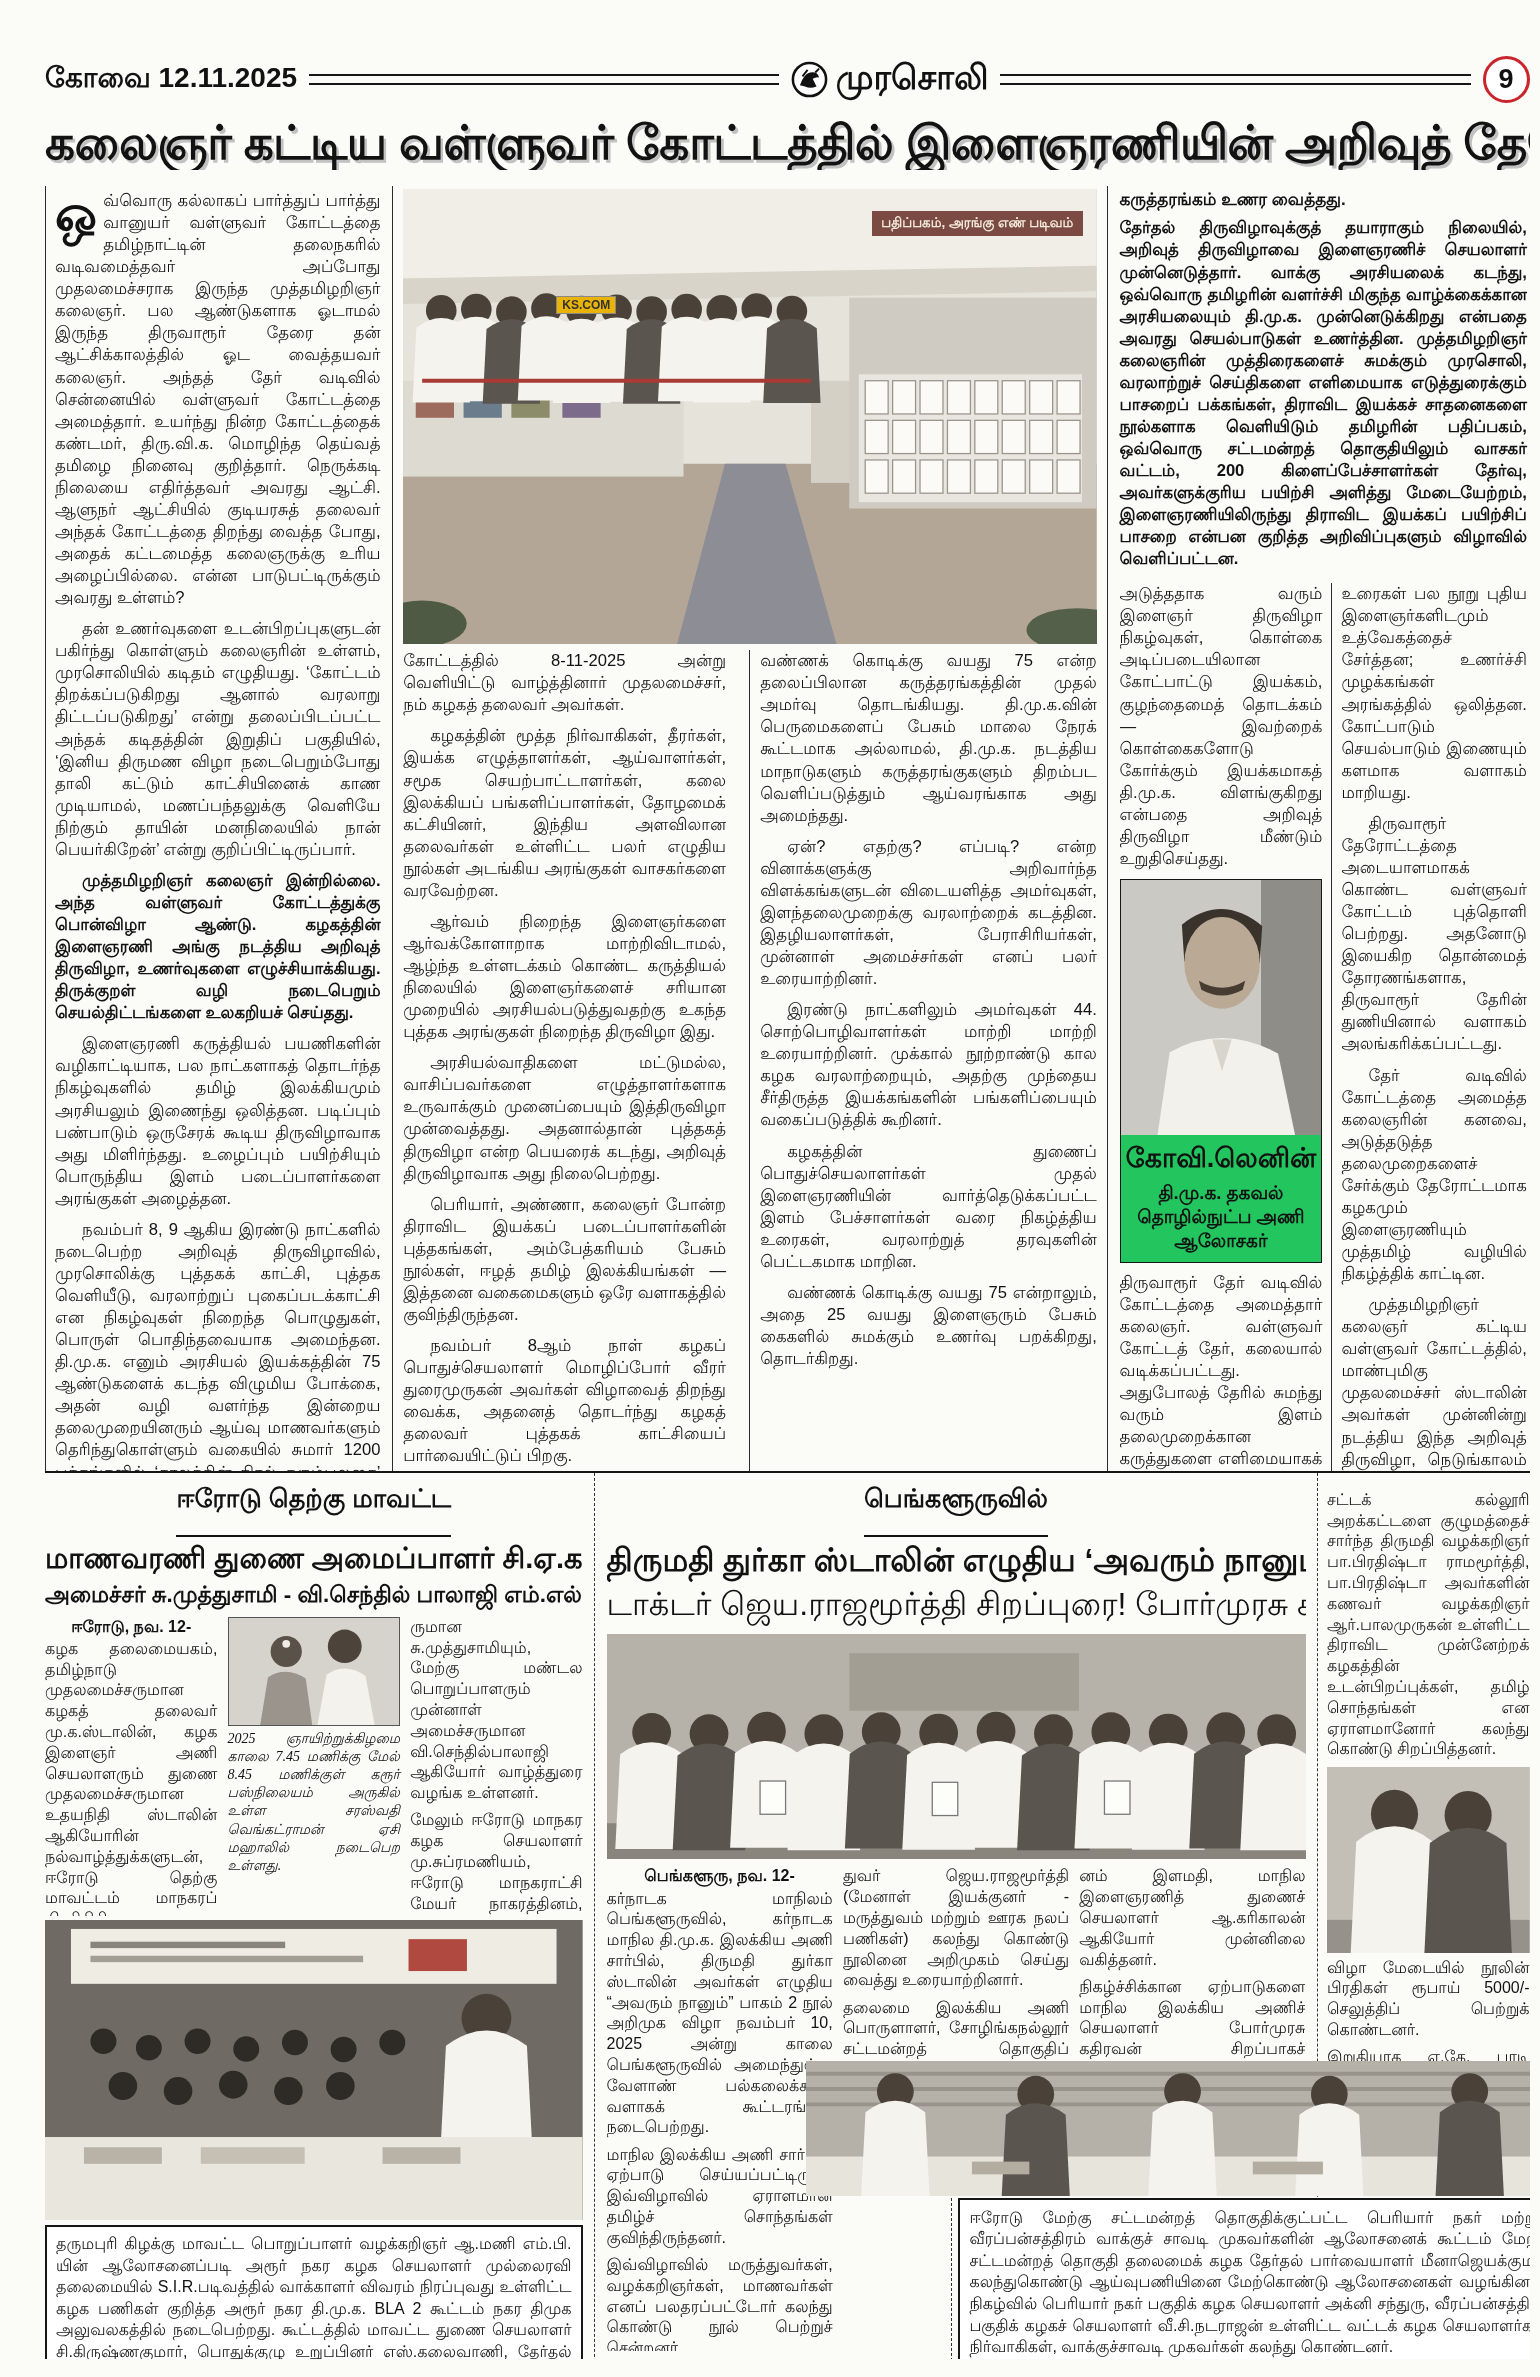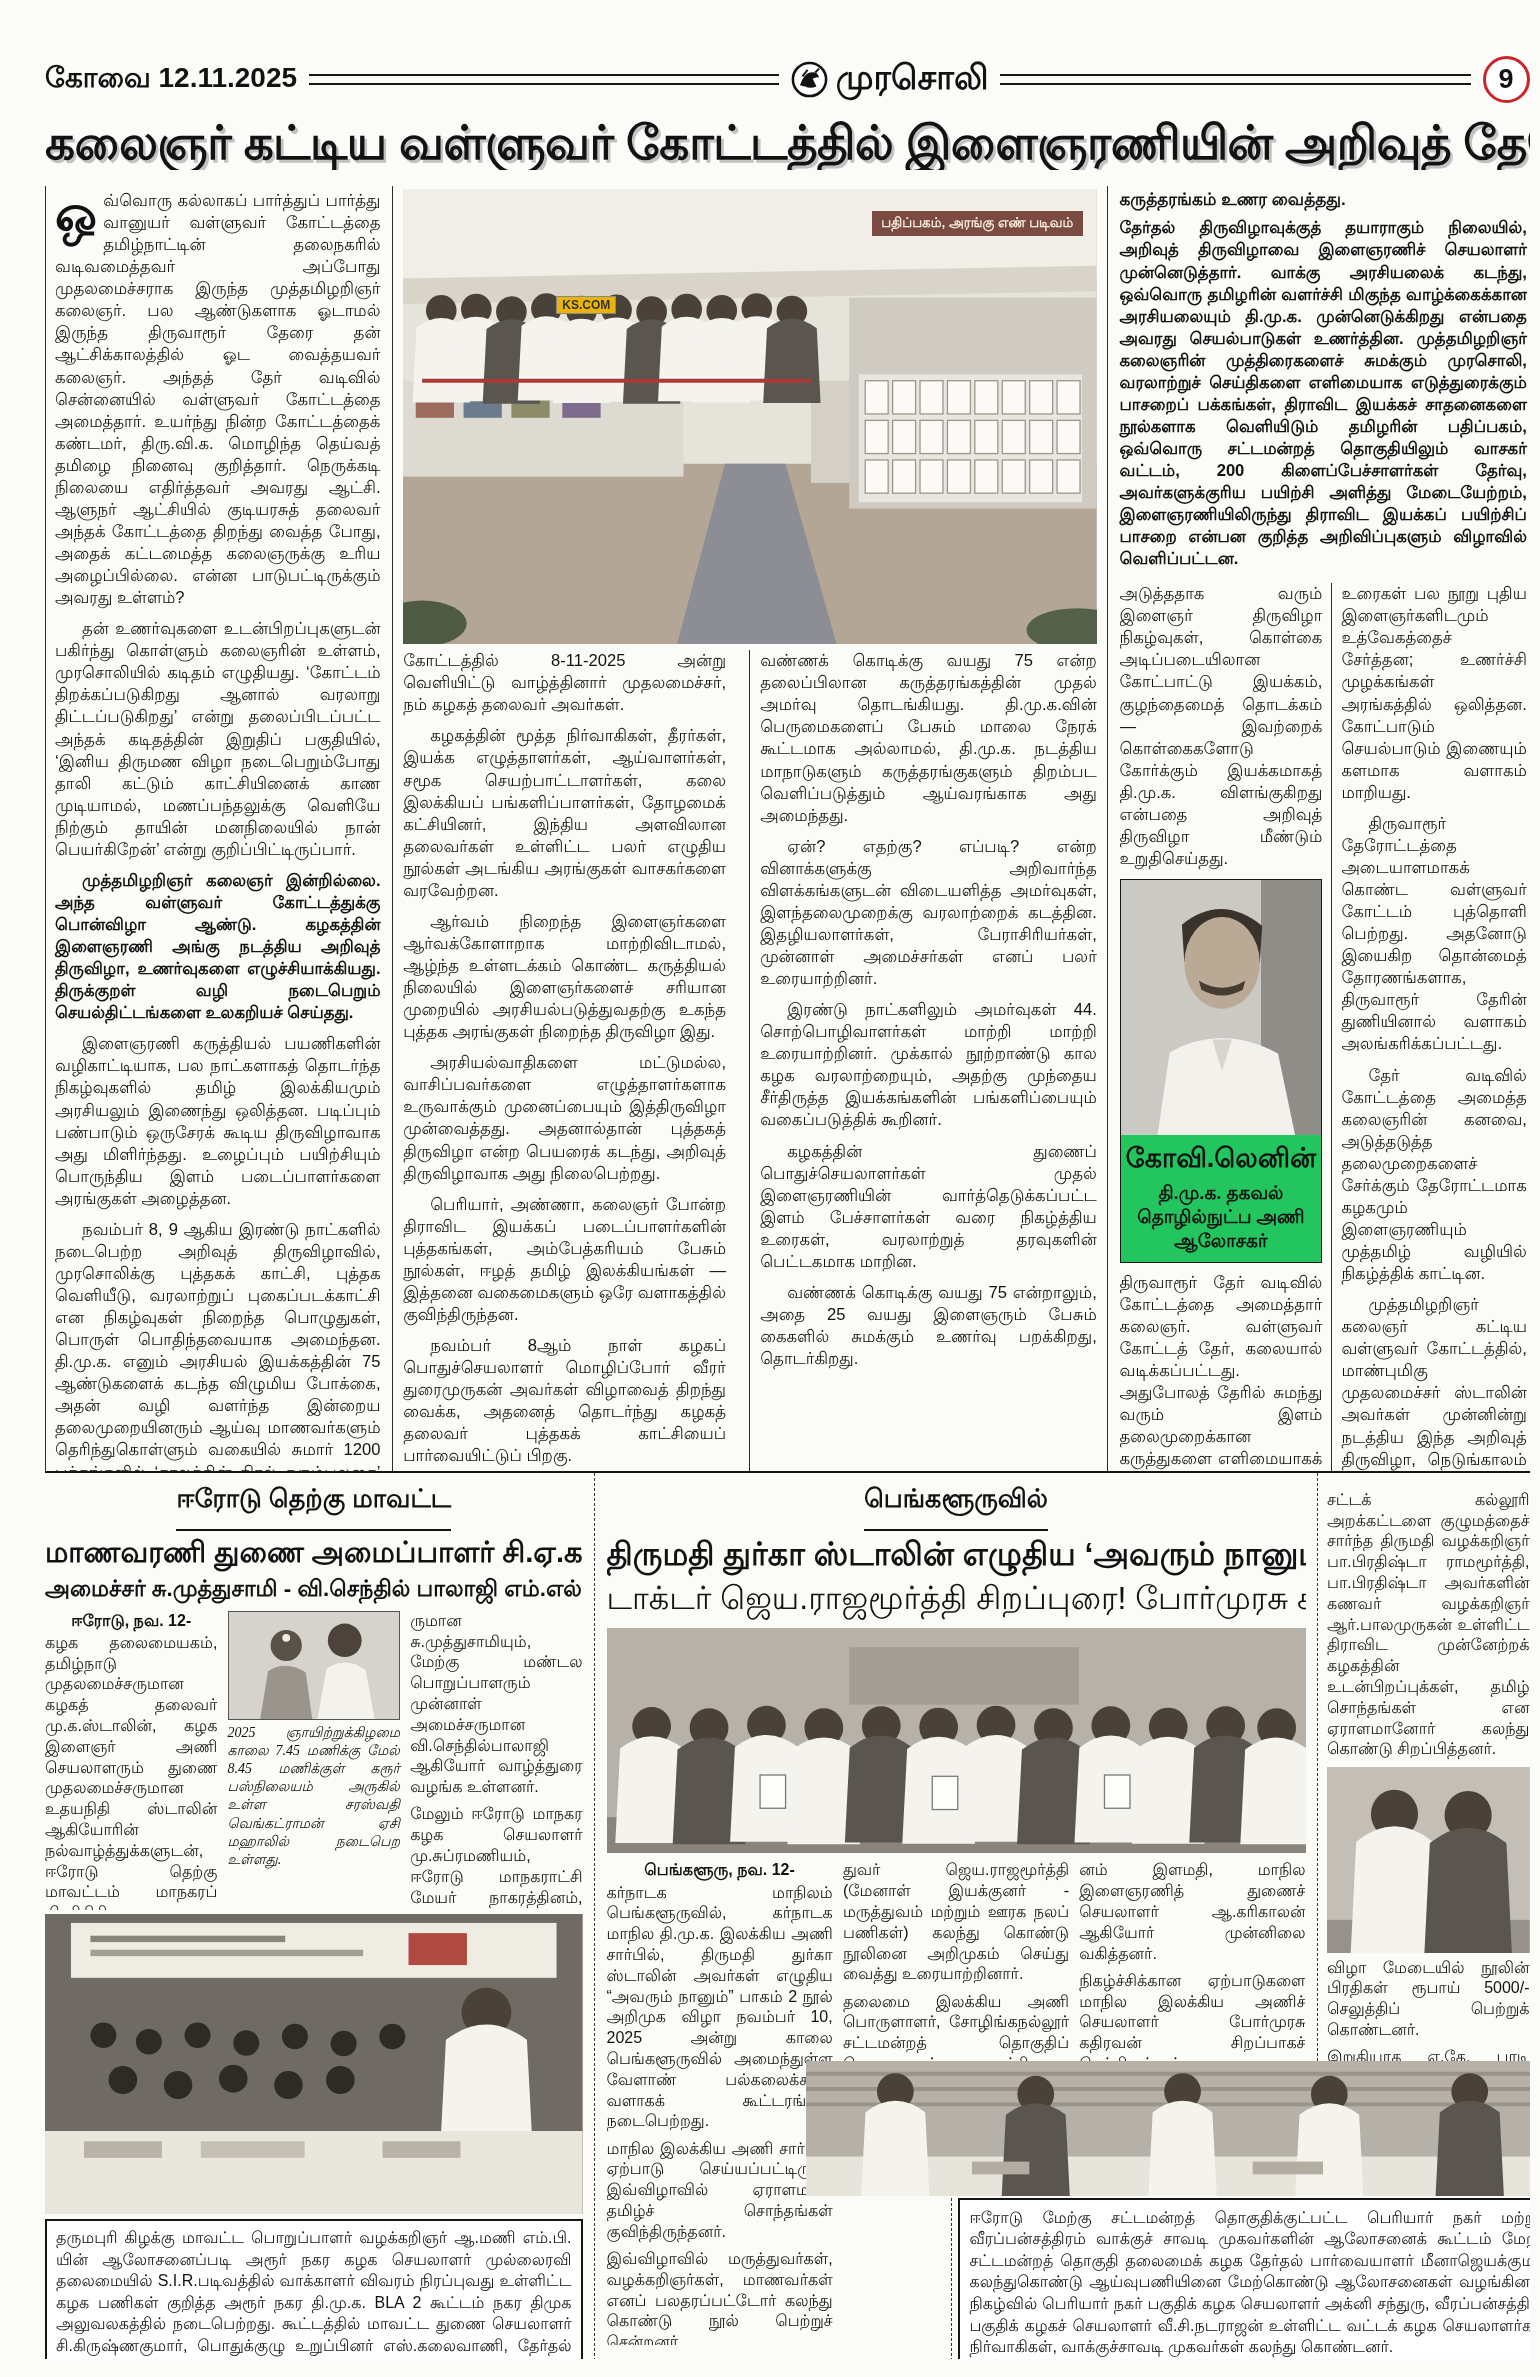--- a/index.html
+++ b/index.html
@@ -59,21 +59,21 @@
      color:#f4e9d8;font-size:13.4px;font-weight:bold;display:flex;align-items:center;justify-content:center;white-space:nowrap;overflow:hidden;}
   .ph-overlay-sign{position:absolute;left:153px;top:107px;background:#eab308;color:#333;font-size:12px;
      font-weight:bold;padding:1.3px 5.1px;border:0.6px solid #888;}
 
   
   .bottom{position:relative;display:grid;grid-template-columns:550px 723px 1fr;height:886px;overflow:hidden;margin-top:0;}
   .bleft{padding:9px 11.5px 0 0;border-right:1.9px dashed #333;}
   .bmid{padding:9px 11.5px 0 11.5px;border-right:1.9px dashed #333;}
   .bright{padding:16.6px 0 0 9px;}
   .kicker{text-align:center;margin:1.3px 0 3.8px 0;}
-  .kicker span{display:inline-block;font-size:25.5px;font-weight:bold;border-bottom:2.6px solid #121212;padding-bottom:13px;}
+  .kicker span{display:inline-block;font-size:25.5px;font-weight:bold;border-bottom:2.6px solid #121212;padding-bottom:19px;}
   .bl-head{font-size:29px;font-weight:900;text-align:center;white-space:nowrap;overflow:hidden;margin:5.1px 0 2.6px 0;}
   .bl-sub{font-size:22.4px;font-weight:bold;text-align:center;white-space:nowrap;overflow:hidden;margin:3.8px 0 6.4px 0;}
   .bm-head{font-size:32px;font-weight:900;text-align:center;white-space:nowrap;overflow:hidden;margin:5.1px 0 2.6px 0;}
   .bm-sub{font-size:32px;font-weight:normal;text-align:center;white-space:nowrap;overflow:hidden;margin:3.8px 0 6.4px 0;}
 
   .b3{display:grid;grid-template-columns:1fr 1fr 1fr;column-gap:10.2px;overflow:hidden;}
   .bl-cols{height:299px;}
   .bm-cols{height:485px;}
   p.bpara{font-size:16px;line-height:1.3;text-align:justify;margin:0 0 6.4px 0;}
   p.dateline{font-size:16px;line-height:1.3;margin:0 0 1.3px 0;text-align:center;font-weight:bold;}

